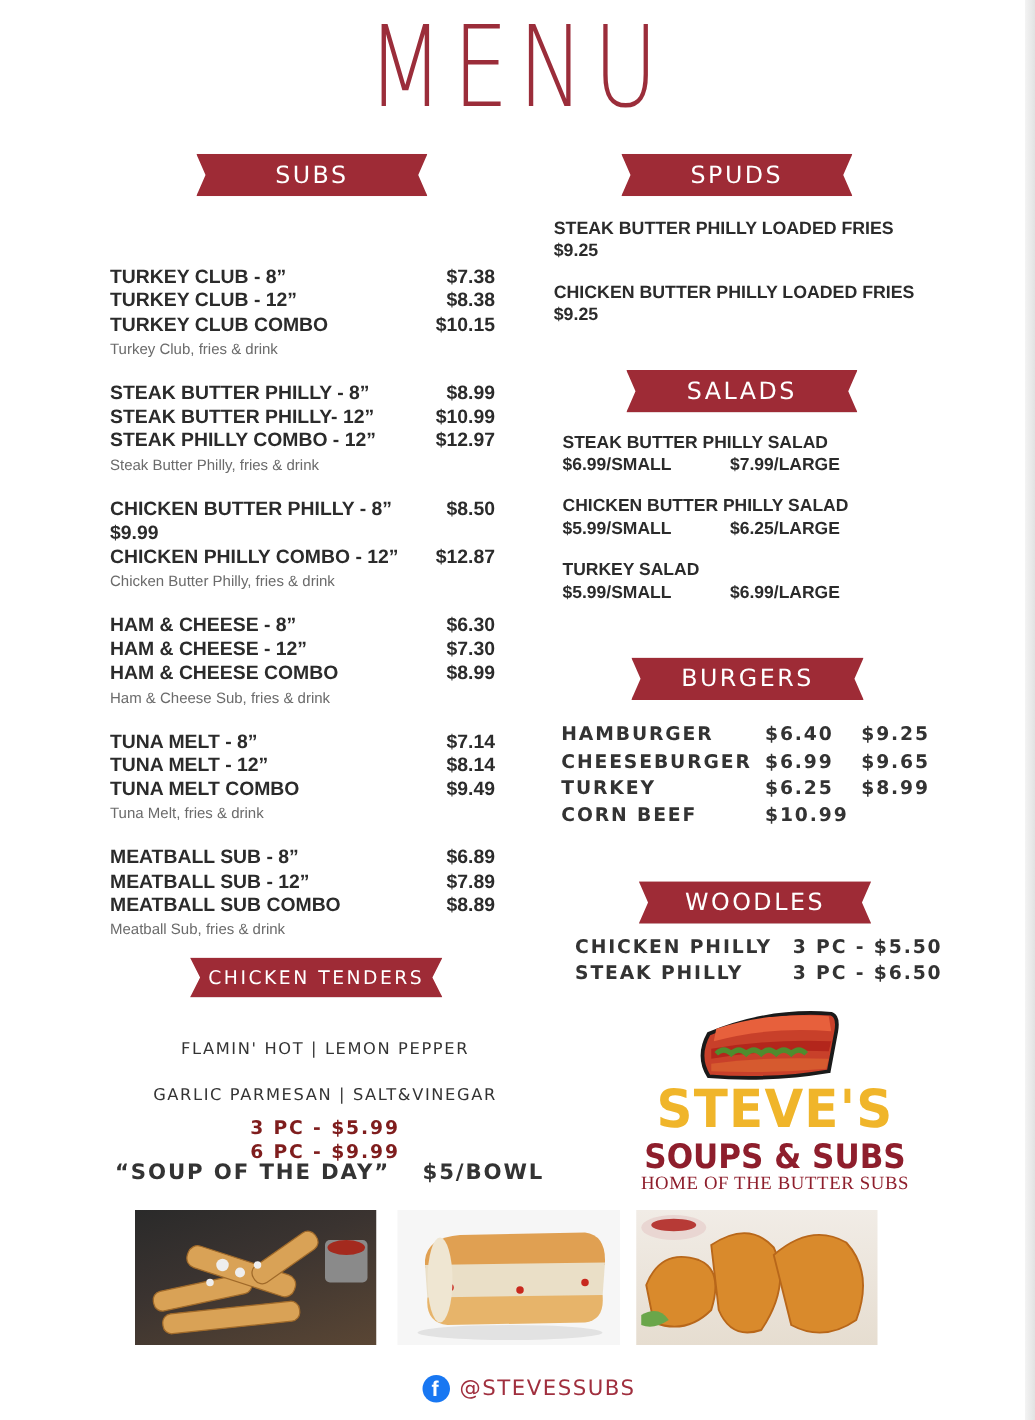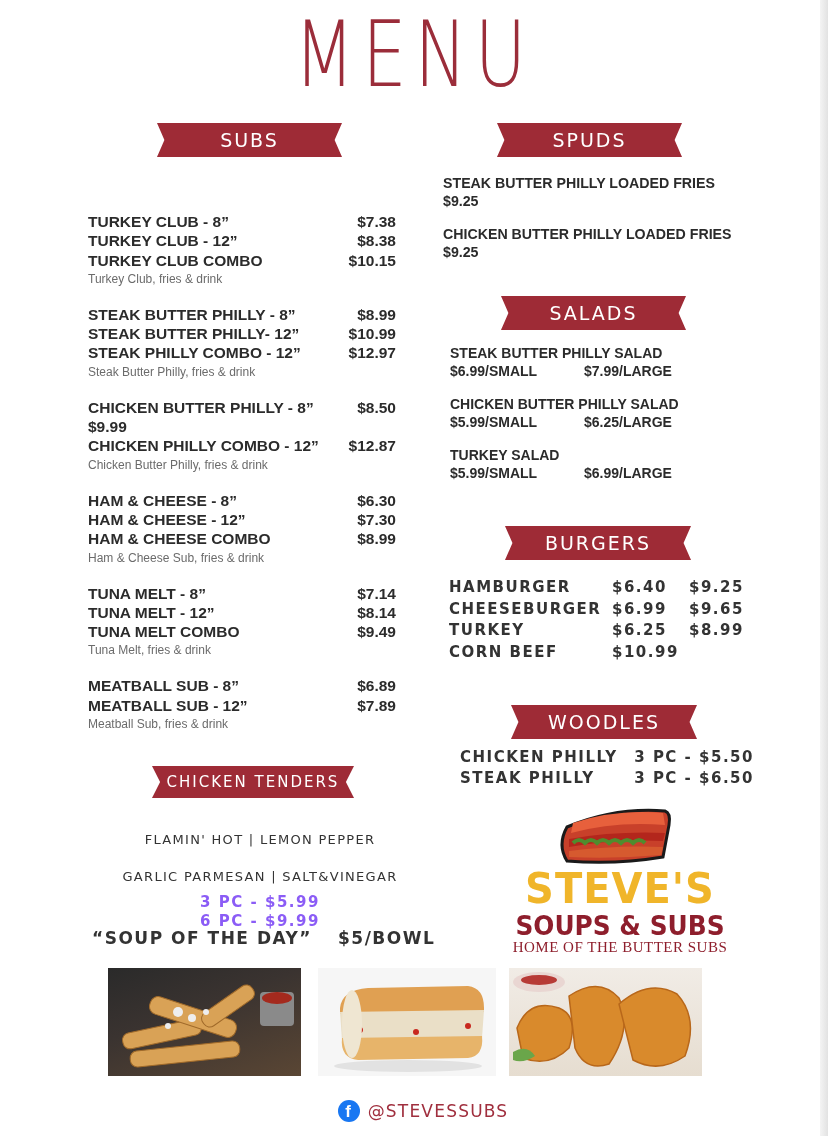--- a/index.html
+++ b/index.html
@@ -16,21 +16,21 @@
   .sal-name{font-weight:bold;font-size:14px;line-height:17px;}
   .sal-prices{font-weight:bold;font-size:14px;line-height:18px;display:flex;margin-bottom:16px;}
   .sal-prices span:first-child{width:134px;}
   .wide{font-family:"DejaVu Sans",sans-serif;font-weight:bold;letter-spacing:1.5px;font-size:15px;color:#333;}
   .brow{display:flex;line-height:21.5px;}
   .brow .n{width:163px;}
   .brow .p1{width:77px;}
   .wrow{display:flex;justify-content:space-between;line-height:21px;margin-left:12px;}
   .tenders{position:absolute;left:90px;width:340px;text-align:center;}
   .flav{font-family:"DejaVu Sans",sans-serif;font-weight:normal;font-size:13px;letter-spacing:1.3px;color:#333;line-height:17px;margin-top:20px;}
-  .tprice{font-family:"DejaVu Sans",sans-serif;font-weight:bold;font-size:15px;letter-spacing:1.5px;color:#8b5cf6;line-height:19px;}
+  .tprice{font-family:"DejaVu Sans",sans-serif;font-weight:bold;font-size:15px;letter-spacing:1.5px;color:#7f1d1d;line-height:19px;}
   .soup{position:absolute;left:92px;top:928px;font-family:"DejaVu Sans",sans-serif;font-weight:bold;font-size:17px;letter-spacing:1.5px;color:#333;display:flex;}
   .soup span:first-child{width:246px;}
   .logo{position:absolute;left:495px;top:805px;width:250px;height:155px;}
   .logo .s1{position:absolute;left:14px;top:60px;width:222px;text-align:center;font-family:"DejaVu Sans",sans-serif;font-weight:900;font-size:40px;color:#f0b52a;letter-spacing:1px;transform:scaleY(1.05);}
   .logo .s2{position:absolute;left:0;top:105px;width:250px;text-align:center;font-family:"DejaVu Sans",sans-serif;font-weight:bold;font-size:27px;color:#8e1e2c;transform:scaleX(0.92);}
   .logo .s3{position:absolute;left:0;top:134px;width:250px;text-align:center;font-family:Liberation Serif, serif;font-size:15px;color:#8e1e2c;letter-spacing:0.5px;}
   .photo{position:absolute;top:968px;height:108px;overflow:hidden;}
   .footer{position:absolute;left:0;top:1100px;width:828px;display:flex;justify-content:center;align-items:center;font-family:"DejaVu Sans",sans-serif;font-size:17px;letter-spacing:1.2px;color:#a02f3e;}
   .fb{display:inline-block;width:22px;height:22px;border-radius:50%;background:#1877f2;color:#fff;font-weight:bold;font-size:17px;line-height:24px;text-align:center;margin:0 8px 0 18px;font-family:"Liberation Sans",sans-serif;}
 </style>
@@ -118,20 +118,24 @@
     <div class="desc">Tuna Melt, fries &amp; drink</div>
   </div>
   <div>
     <div class="row">
         <span>MEATBALL SUB - 8”</span>
         <span>$6.89</span>
       </div>
     <div class="row">
         <span>MEATBALL SUB - 12”</span>
         <span>$7.89</span>
+      </div>
+    <div class="row">
+        <span>MEATBALL SUB COMBO</span>
+        <span>$8.89</span>
       </div>
     <div class="desc">Meatball Sub, fries &amp; drink</div>
   </div>
 </div>
 
 <div class="banner" style="left:497px;top:123px;width:185px;">SPUDS</div>
 <div class="col" style="left:443px;top:174px;width:330px;">
   <div class="spud-name">STEAK BUTTER PHILLY LOADED FRIES</div>
   <div class="spud-price">$9.25</div>
   <div class="spud-name">CHICKEN BUTTER PHILLY LOADED FRIES</div>

